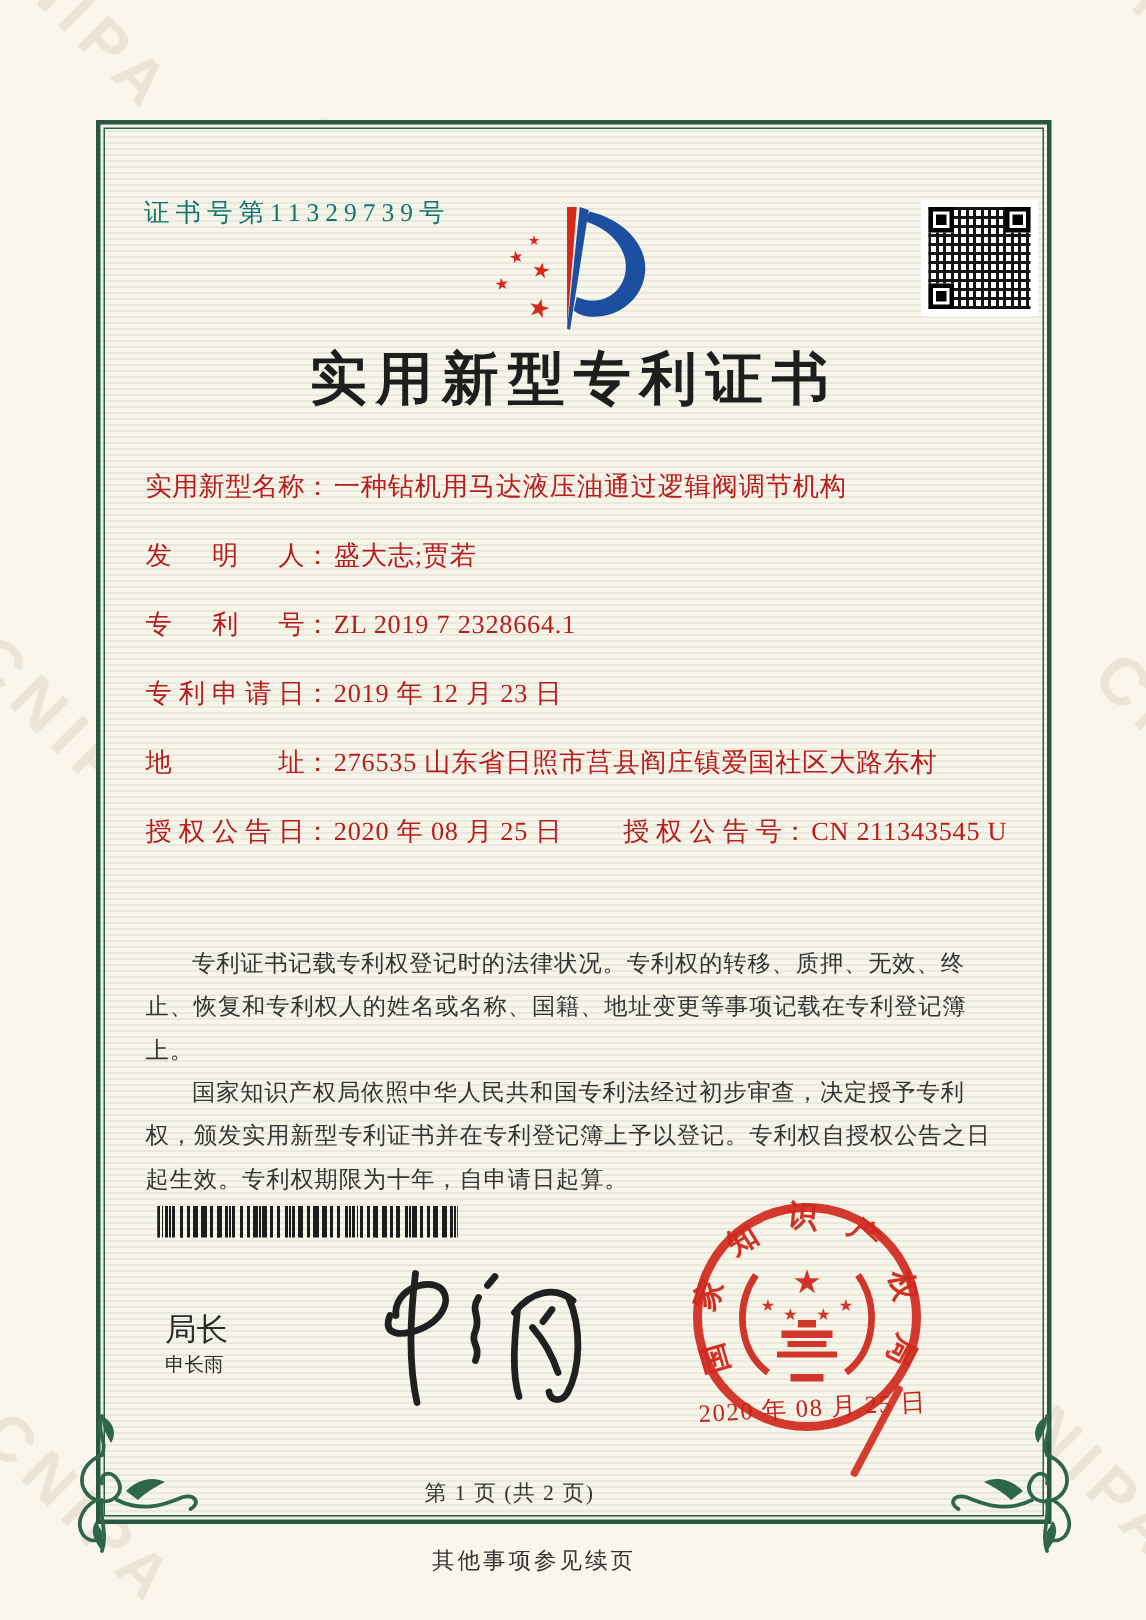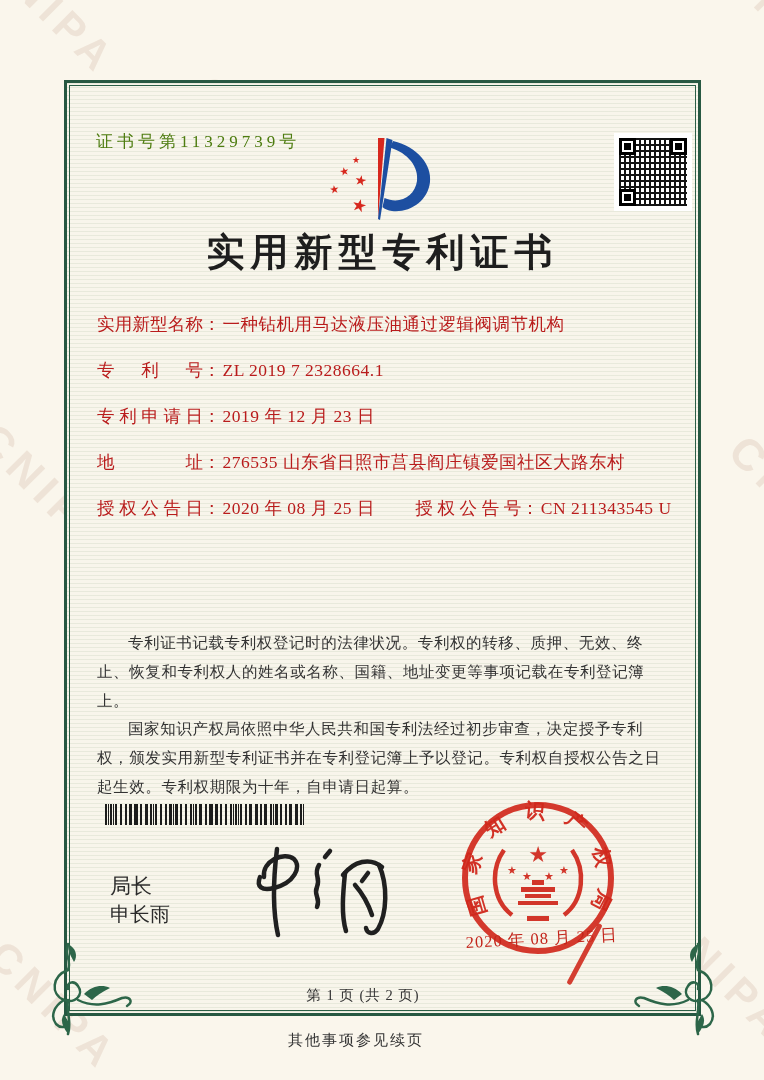--- a/index.html
+++ b/index.html
@@ -11,21 +11,21 @@
   .wm { position:absolute; font-family:"Liberation Sans","DejaVu Sans",sans-serif; font-weight:bold;
         transform:rotate(45deg); color:#dcc6b6; letter-spacing:7px; opacity:.38; white-space:nowrap; }
   .wm.soft { opacity:.22; color:#d8cdbd; }
 
   
   .frame { position:absolute; left:64px; top:80px; width:637px; height:936px;
            border:3px solid #27584221; border-color:#275842; background-color:#f8f5eb;
            background-image:repeating-linear-gradient(180deg, rgba(125,155,115,.13) 0 1px, transparent 1px 4px); }
   .frame-inner { position:absolute; inset:2px; border:1.5px solid #2c5f47; }
 
-  .cert-no { position:absolute; left:96px; top:130px; font-size:17px; letter-spacing:4px; color:#4d7c0f; }
+  .cert-no { position:absolute; left:96px; top:130px; font-size:17px; letter-spacing:4px; color:#0f766e; }
 
   .logo { position:absolute; left:320px; top:127px; width:122px; height:100px; }
 
   
   .qr { position:absolute; left:614px; top:133px; width:78px; height:78px; background:#fff; padding:5px; }
   .qr-pat { position:relative; width:100%; height:100%;
     background-image:
       repeating-linear-gradient(90deg,#141414 0 2px,transparent 2px 5px),
       repeating-linear-gradient(0deg,#141414 0 2px,transparent 2px 6px),
       repeating-linear-gradient(45deg,transparent 0 5px,rgba(255,255,255,.9) 5px 7px); }
@@ -49,27 +49,27 @@
   .paras p { text-indent:2em; }
 
   .barcode { position:absolute; left:105px; top:804px; width:200px; height:21px;
     background-image:
       repeating-linear-gradient(90deg,#1c1c1c 0 2px,transparent 2px 5px),
       repeating-linear-gradient(90deg,#1c1c1c 0 1px,transparent 1px 8px),
       repeating-linear-gradient(90deg,transparent 0 3px,#1c1c1c 3px 4px,transparent 4px 13px); }
 
   .signer-title { position:absolute; left:110px; top:872px; font-size:21px;
                   font-family:Liberation Sans, sans-serif; color:#2b2b2b; }
-  .signer-name  { position:absolute; left:110px; top:901px; font-size:20px;
+  .signer-name  { position:absolute; left:110px; top:901px; font-size:13px;
                   font-family:Liberation Sans, sans-serif; color:#2b2b2b; }
   .signature { position:absolute; left:222px; top:843px; width:185px; height:95px; }
 
   .seal { position:absolute; left:438px; top:778px; width:200px; height:200px; }
 
-  .page-info { position:absolute; left:283px; top:986px; width:160px; text-align:center;
+  .page-info { position:absolute; left:283px; top:986px; width:160px; 
                font-size:14.5px; letter-spacing:1px; color:#333; }
   .note { position:absolute; left:288px; top:1031px; width:155px; text-align:left;
           font-size:15px; letter-spacing:2px; color:#333; }
 
   .ornament { position:absolute; width:100px; height:95px; }
   .orn-bl { left:38px; top:942px; }
   .orn-br { left:628px; top:942px; transform:scaleX(-1); }
 
   .red-mark { position:absolute; left:598px; top:924px; width:4.5px; height:68px;
               background:#cf2a1d; transform:rotate(28deg); transform-origin:top center; border-radius:2px; opacity:.9; }
@@ -111,20 +111,23 @@
       <div class="qr-f tr"></div>
       <div class="qr-f bl"></div>
     </div>
   </div>
 
   <div class="title">实用新型专利证书</div>
 
   <div class="fields">
     <div class="frow">
       <span class="flabel">实用新型名称</span><span class="fcolon">：</span><span class="fval">一种钻机用马达液压油通过逻辑阀调节机构</span>
+    </div>
+    <div class="frow">
+      <span class="flabel">发明人</span><span class="fcolon">：</span><span class="fval">盛大志;贾若</span>
     </div>
     <div class="frow">
       <span class="flabel">专利号</span><span class="fcolon">：</span><span class="fval">ZL 2019 7 2328664.1</span>
     </div>
     <div class="frow">
       <span class="flabel">专利申请日</span><span class="fcolon">：</span><span class="fval">2019 年 12 月 23 日</span>
     </div>
     <div class="frow">
       <span class="flabel">地址</span><span class="fcolon">：</span><span class="fval">276535 山东省日照市莒县阎庄镇爱国社区大路东村</span>
     </div>

